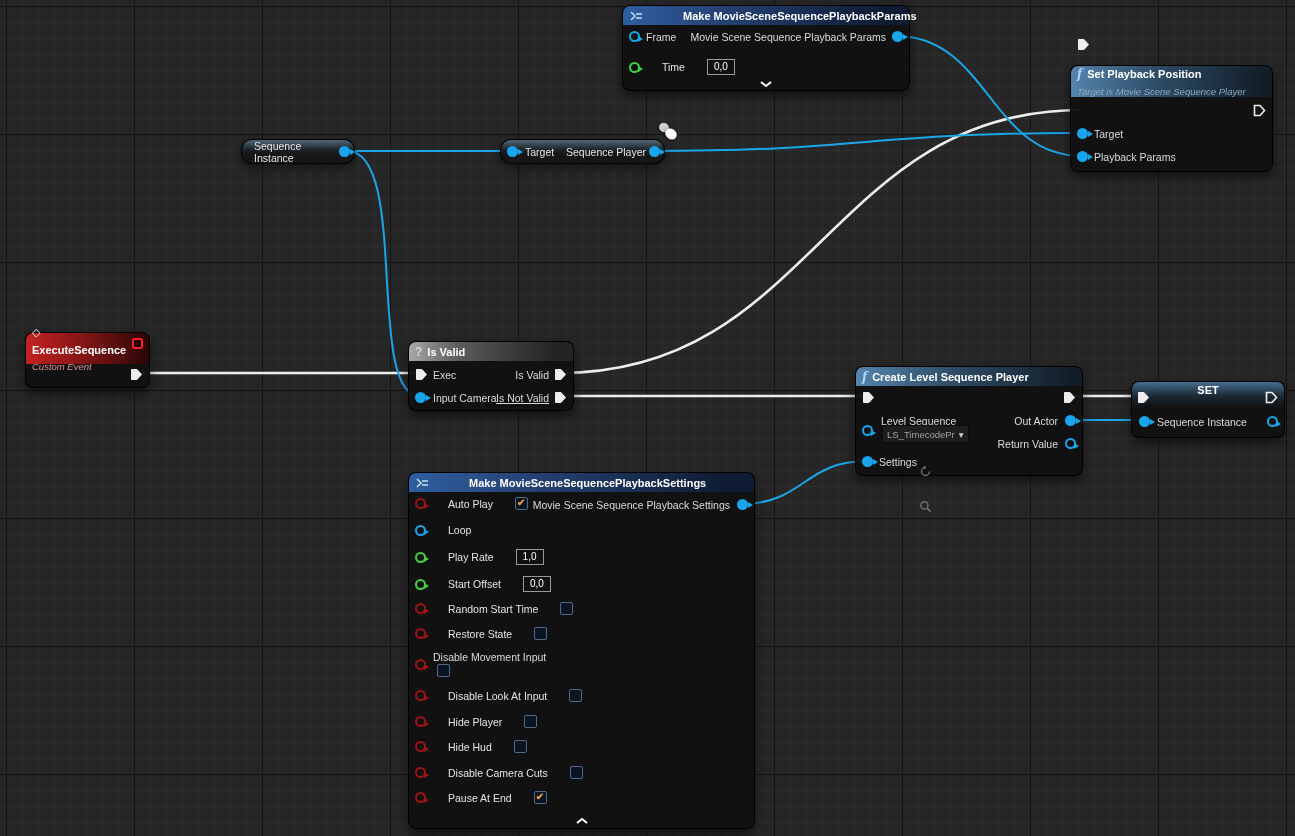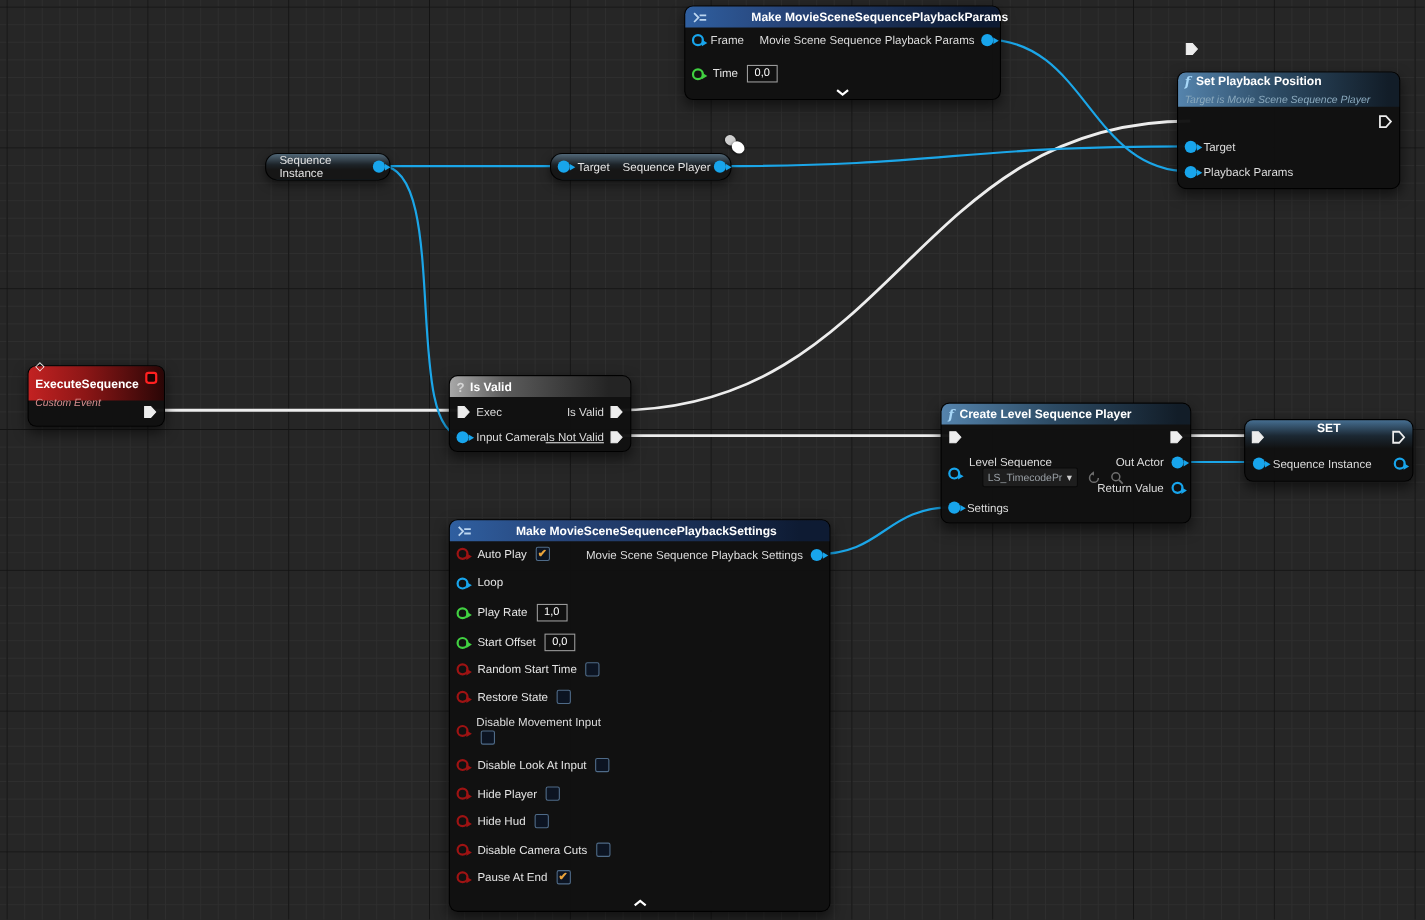--- a/index.html
+++ b/index.html
@@ -47,21 +47,21 @@
     border-top:3px solid transparent;border-bottom:3px solid transparent;}
   .p-obj.filled{background:var(--pin_obj,#18a5ec);}
   .p-obj.hollow{border:2.5px solid var(--pin_obj,#18a5ec);}
   .p-obj::after{border-left:5px solid var(--pin_obj,#18a5ec);}
   .p-bool.hollow{border:2.5px solid var(--pin_bool,#9e1313);}
   .p-bool::after{border-left:5px solid var(--pin_bool,#9e1313);}
   .p-float.hollow{border:2.5px solid var(--pin_float,#41d141);}
   .p-float::after{border-left:5px solid var(--pin_float,#41d141);}
   .exec{position:absolute;}
   .plabel{position:absolute;color:#dcdcdc;white-space:nowrap;}
-  .prow{position:absolute;display:flex;align-items:center;gap:8px;white-space:nowrap;}
+  .prow{position:absolute;display:flex;align-items:center;gap:22px;white-space:nowrap;}
   .checkbox{
     display:inline-block;width:13px;height:13px;box-sizing:border-box;
     background:#0c1422;border:1px solid #4f6b88;border-radius:2px;
     position:relative;
   }
   .checkbox.checked::after{
     content:"\2714";position:absolute;left:1px;top:-1px;
     color:var(--check,#e9a33b);font-size:10px;font-weight:bold;
   }
   .field{
@@ -205,21 +205,21 @@
       <span>Create Level Sequence Player</span>
     </div>
     <svg class="exec" width="13" height="13" style="left:6px;top:24px;">
       <path d="M1.5 1.5 L7 1.5 L11.5 6.5 L7 11.5 L1.5 11.5 Z" fill="#ededed" stroke="#ededed"></path>
     </svg>
     <svg class="exec" width="13" height="13" style="right:6px;top:24px;">
       <path d="M1.5 1.5 L7 1.5 L11.5 6.5 L7 11.5 L1.5 11.5 Z" fill="#ededed" stroke="#ededed"></path>
     </svg>
     <span class="plabel" style="left:25px;top:48px;">Level Sequence</span>
     <span class="pin p-obj hollow" style="left:6px;top:58px;"></span>
-    <div class="prow" style="left:37px;top:58px;">
+    <div class="prow" style="left:26px;top:58px;flex-direction:column;">
       <span class="dropdown">
         <span>LS_TimecodePr</span>
         <span style="color:#cfcfcf;">▾</span>
       </span>
       <svg width="13" height="13" viewBox="0 0 13 13">
         <path d="M10.5 6.5 A4 4 0 1 1 6.5 2.5" fill="none" stroke="#6e6e6e" stroke-width="1.4"></path>
         <path d="M6.5 0.5 L6.5 4.5 L3.8 2.5 Z" fill="#6e6e6e"></path>
       </svg>
       <svg width="13" height="13" viewBox="0 0 13 13">
         <circle cx="5.4" cy="5.4" r="3.6" fill="none" stroke="#6e6e6e" stroke-width="1.4"></circle>

